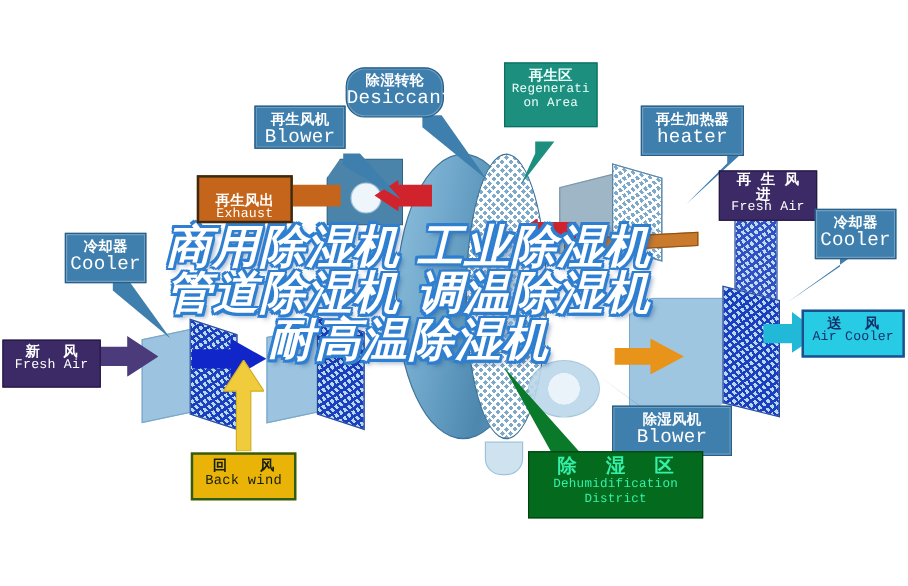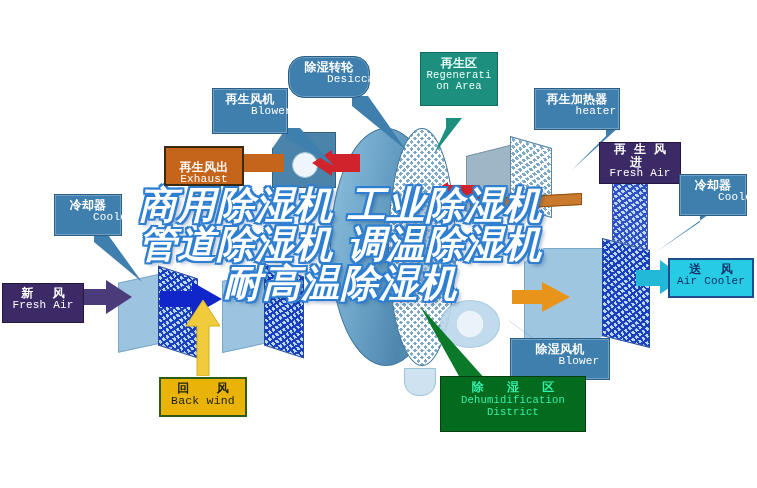--- a/index.html
+++ b/index.html
@@ -9,40 +9,40 @@
 
   
   .lbl{position:absolute;box-sizing:border-box;text-align:center;line-height:1.05;
        letter-spacing:.2px;}
   .lbl .cn{display:block;font-weight:bold;}
   .lbl .en{display:block;font-family:"Liberation Mono","DejaVu Sans Mono",monospace;}
 
   .lbl-steel{background:#3f7fad;border:1px solid #2a5e86;color:#ffffff;
              box-shadow:0 0 0 1px rgba(255,255,255,.25) inset;}
   .lbl-steel .cn{font-size:12px;}
-  .lbl-steel .en{font-size:11px;margin-left:38px;}
+  .lbl-steel .en{font-size:16px;}
 
   .lbl-teal{background:#1d8f7e;border:1px solid #0d6e60;color:#eafff9;}
   .lbl-teal .cn{font-size:12px;}
   .lbl-teal .en{font-size:10.5px;line-height:1.1;}
 
   .lbl-orange{background:#c4651b;border:2px solid #3a2a12;color:#ffffff;}
   .lbl-orange .cn{font-size:12px;}
   .lbl-orange .en{font-size:11px;}
 
   .lbl-purple{background:#3c2a66;border:1px solid #241741;color:#ffffff;}
   .lbl-purple .cn{font-size:12px;letter-spacing:8px;text-indent:8px;}
   .lbl-purple .en{font-size:11px;}
 
   .lbl-cyan{background:#28cbe4;border:2px solid #1f4e8f;color:#13306b;}
   .lbl-cyan .cn{font-size:12px;letter-spacing:8px;text-indent:8px;}
   .lbl-cyan .en{font-size:11px;}
 
   .lbl-green{background:#046b1e;border:1px solid #02410f;color:#35f0a8;}
-  .lbl-green .cn{font-size:12px;letter-spacing:10px;text-indent:10px;}
+  .lbl-green .cn{font-size:16px;letter-spacing:10px;text-indent:10px;}
   .lbl-green .en{font-size:10.5px;line-height:1.15;}
 
   .lbl-gold{background:#eab308;border:2px solid #2e5c18;color:#17210a;}
   .lbl-gold .cn{font-size:12px;letter-spacing:12px;text-indent:12px;}
   .lbl-gold .en{font-size:11.5px;}
 
   
   .part{position:absolute;}
   .rotor-shell{border-radius:50%/50%;}
 
@@ -165,21 +165,21 @@
     <div>商用除湿机 工业除湿机</div>
     <div>管道除湿机 调温除湿机</div>
     <div>耐高温除湿机</div>
   </div>
 
   <div class="lbl lbl-steel" style="left:288px;top:56px;width:82px;height:42px;padding-top:4px;z-index:70;border-radius:16px;">
     <span class="cn">除湿转轮</span>
     <span class="en">Desiccant</span>
   </div>
 
-  <div class="lbl lbl-steel" style="left:212px;top:88px;width:76px;height:46px;padding-top:4px;z-index:70;">
+  <div class="lbl lbl-steel" style="left:212px;top:88px;width:76px;height:36px;padding-top:4px;z-index:70;">
     <span class="cn">再生风机</span>
     <span class="en">Blower</span>
   </div>
 
   <div class="lbl lbl-teal" style="left:420px;top:52px;width:78px;height:54px;padding-top:4px;z-index:70;">
     <span class="cn">再生区</span>
     <span class="en">Regenerati</span>
     <span class="en">on Area</span>
   </div>
 

